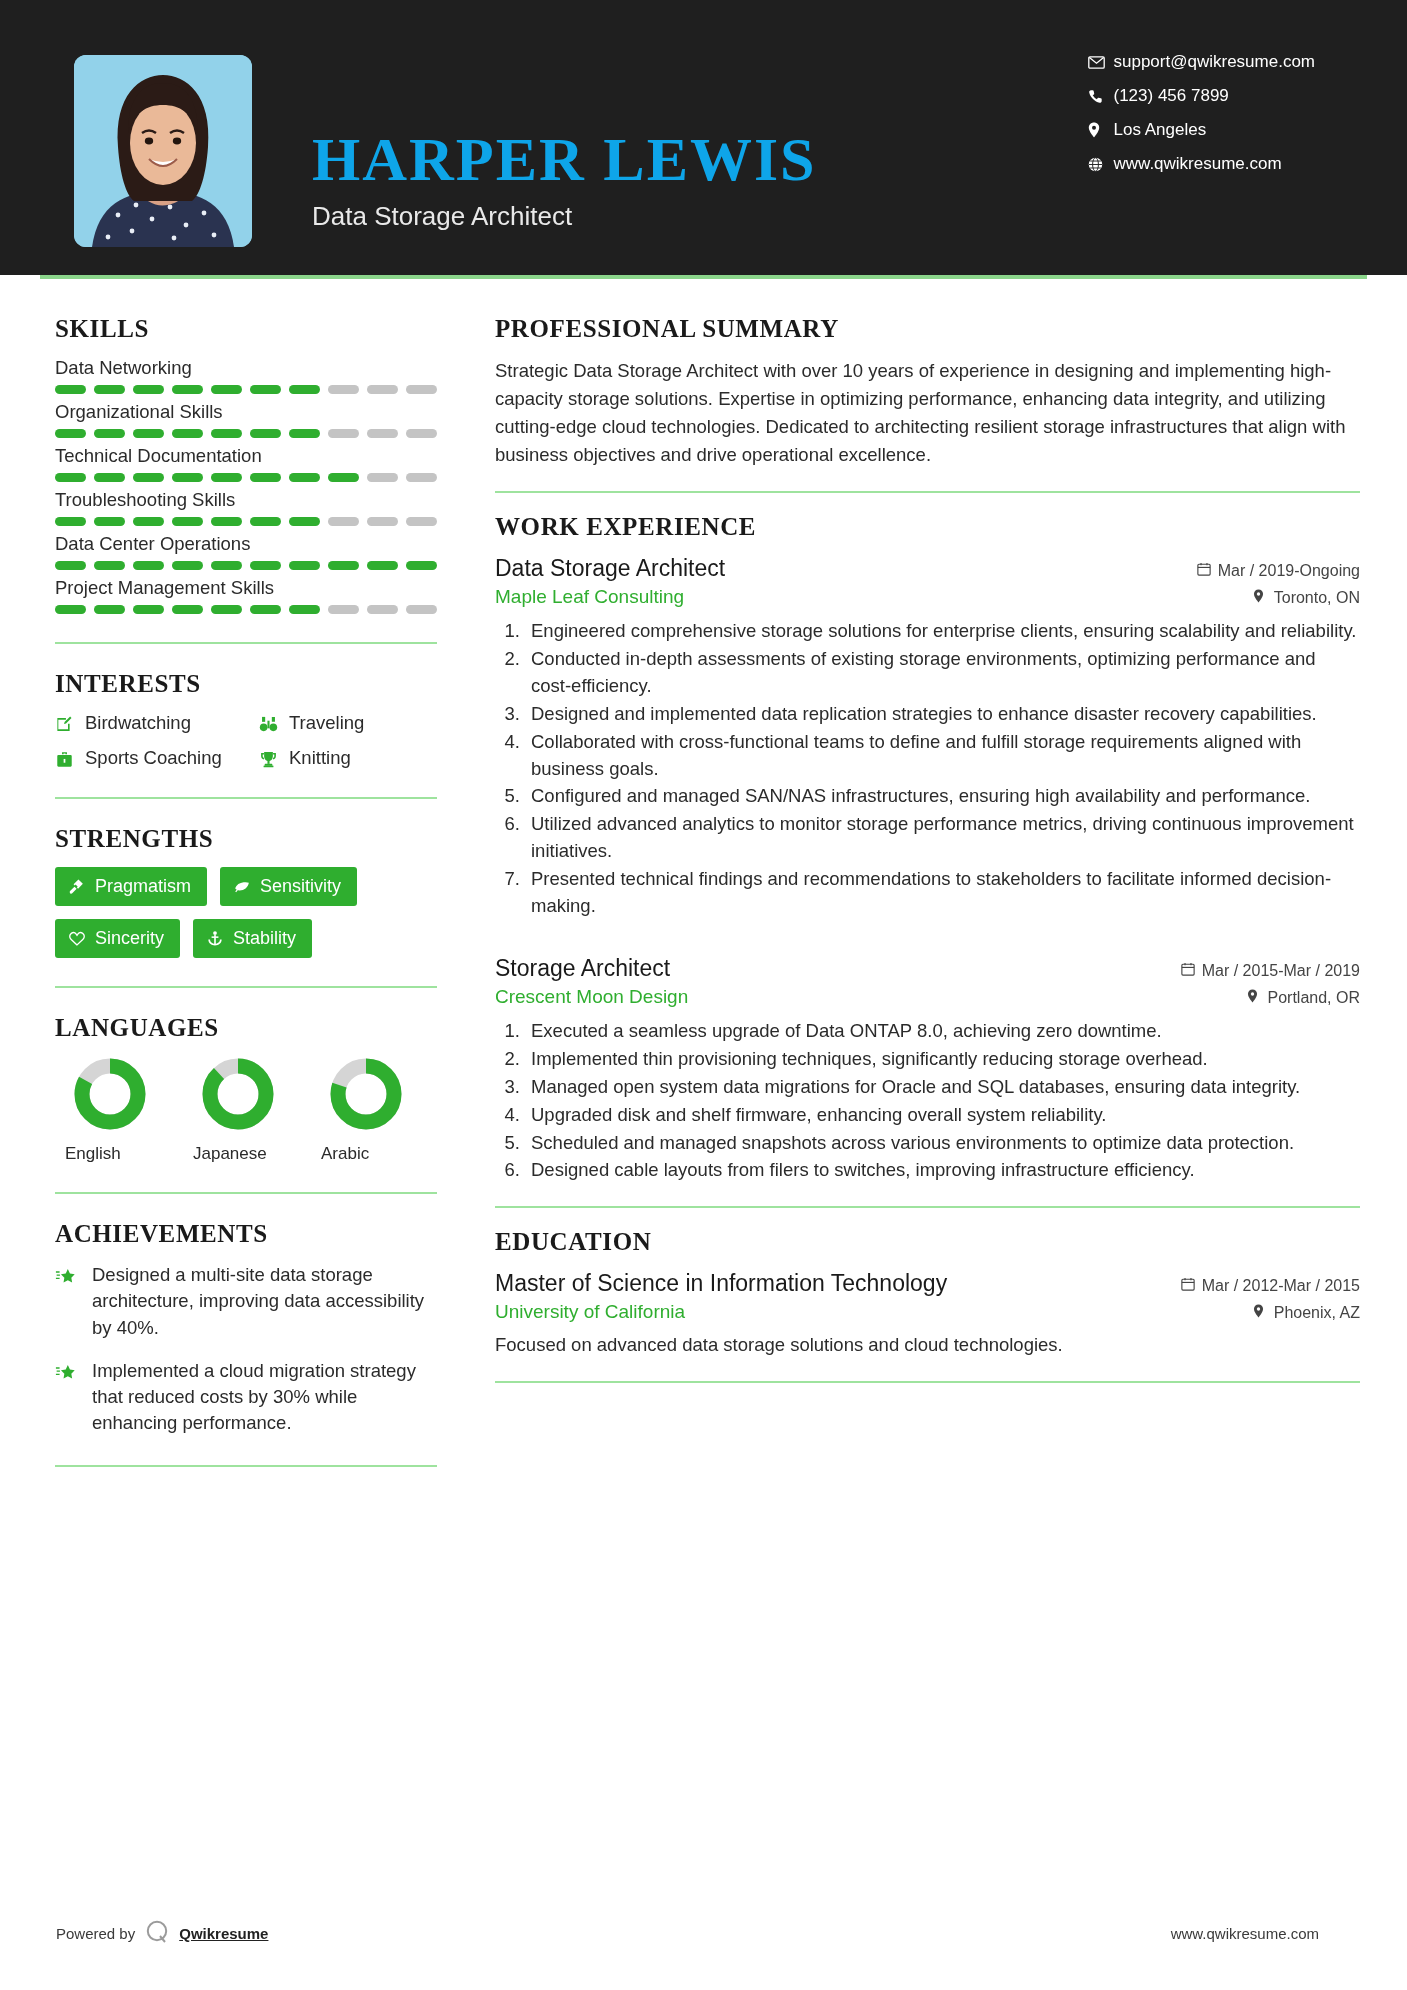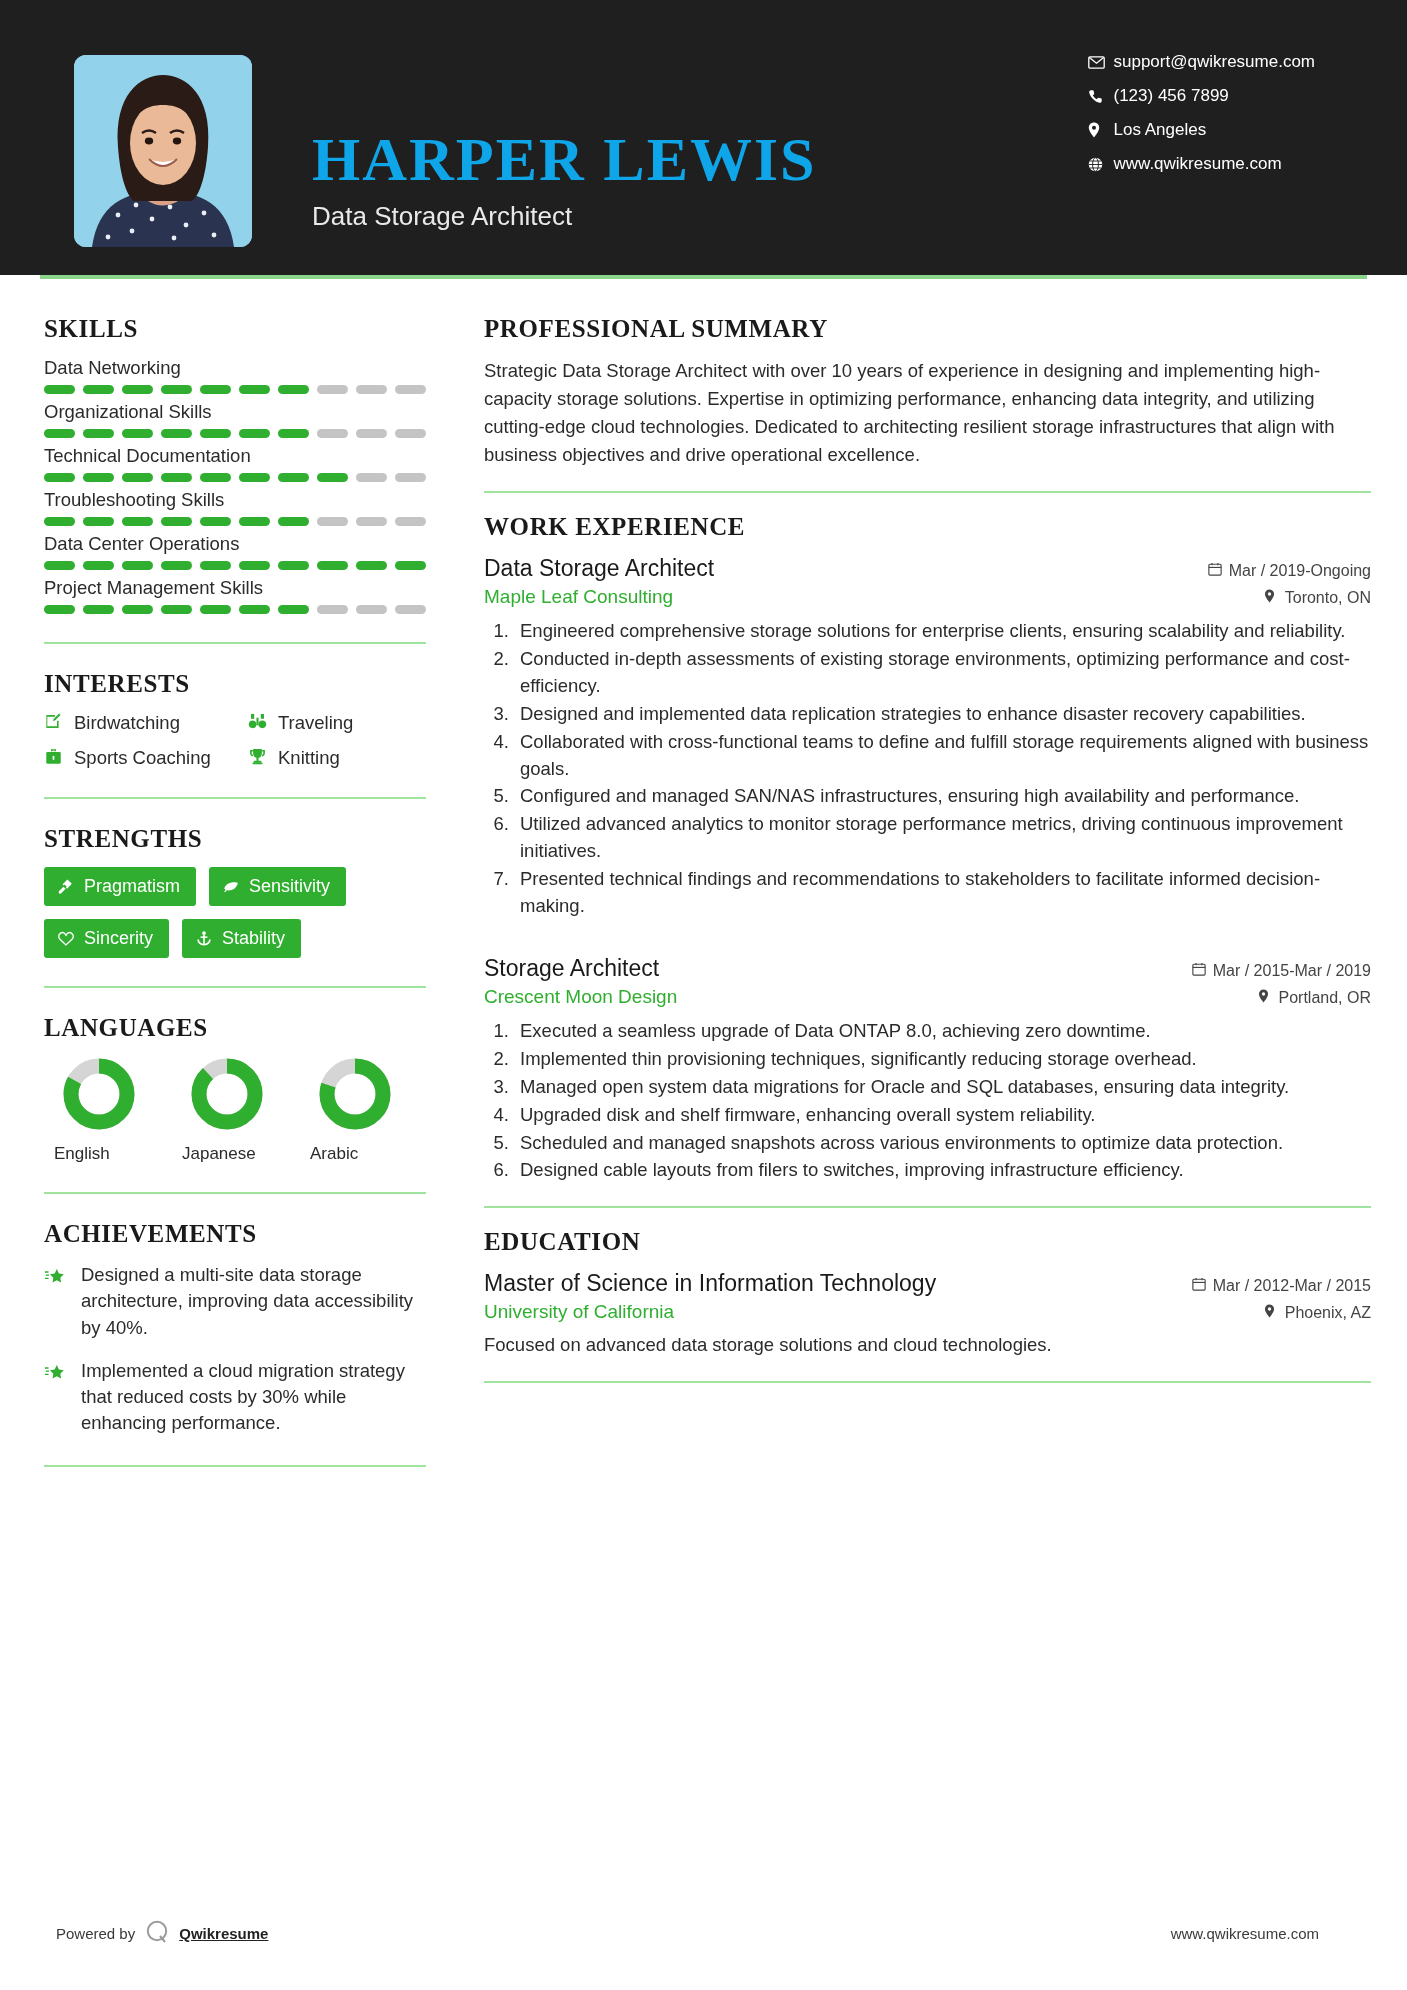--- a/index.html
+++ b/index.html
@@ -69,21 +69,21 @@
   .header-rule {
     height: 4px;
     background: #2bb32b;
     margin: 0 40px;
     opacity: .55;
   }
 
   
   .page {
     display: flex;
-    padding: 0 36px;
+    padding: 0 47px;
   }
   .col-left { width: 390px; flex: none; padding: 36px 0 0 8px; }
   .col-right { flex: 1; padding: 36px 0 0 58px; }
 
   .sec-title {
     font-family: "Liberation Serif", serif;
     font-weight: bold;
     font-size: 25px;
     letter-spacing: .6px;
     color: #1a1a1a;
@@ -109,21 +109,21 @@
 
   
   .interests-grid {
     display: grid;
     grid-template-columns: 200px auto;
     row-gap: 13px;
     column-gap: 4px;
   }
   .interest {
     display: flex;
-    align-items: flex-start;
+    align-items: flex-end;
     font-size: 18.5px;
     color: #2b2b2b;
   }
   .interest .ico {
     width: 30px; flex: none;
     color: #2fae2f;
     display: inline-flex; align-items: center;
   }
 
   

